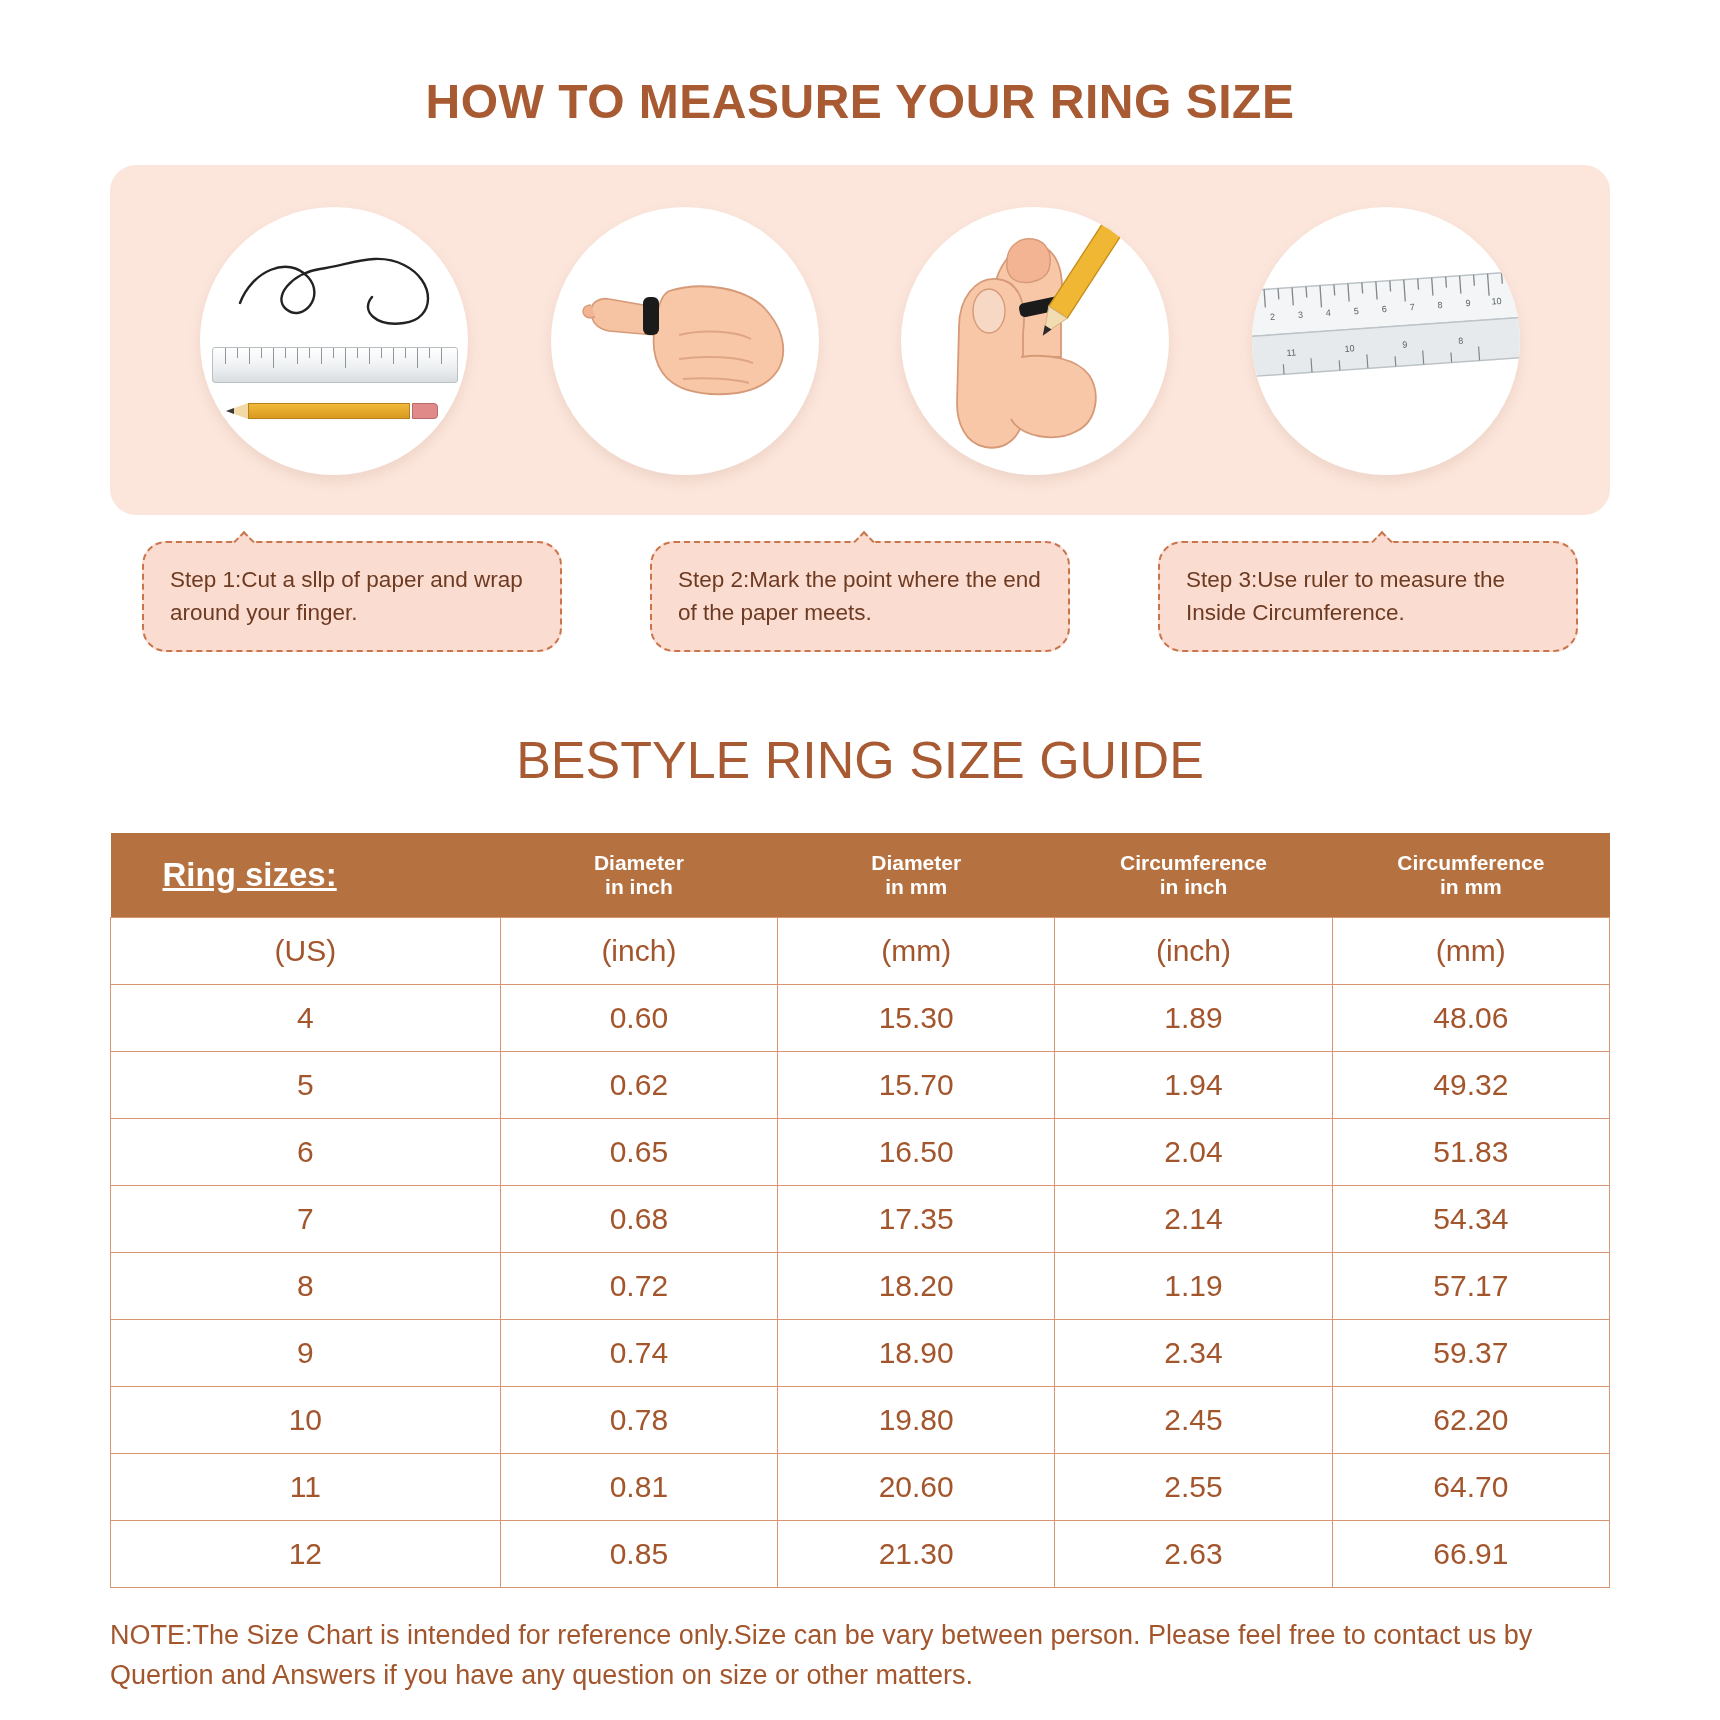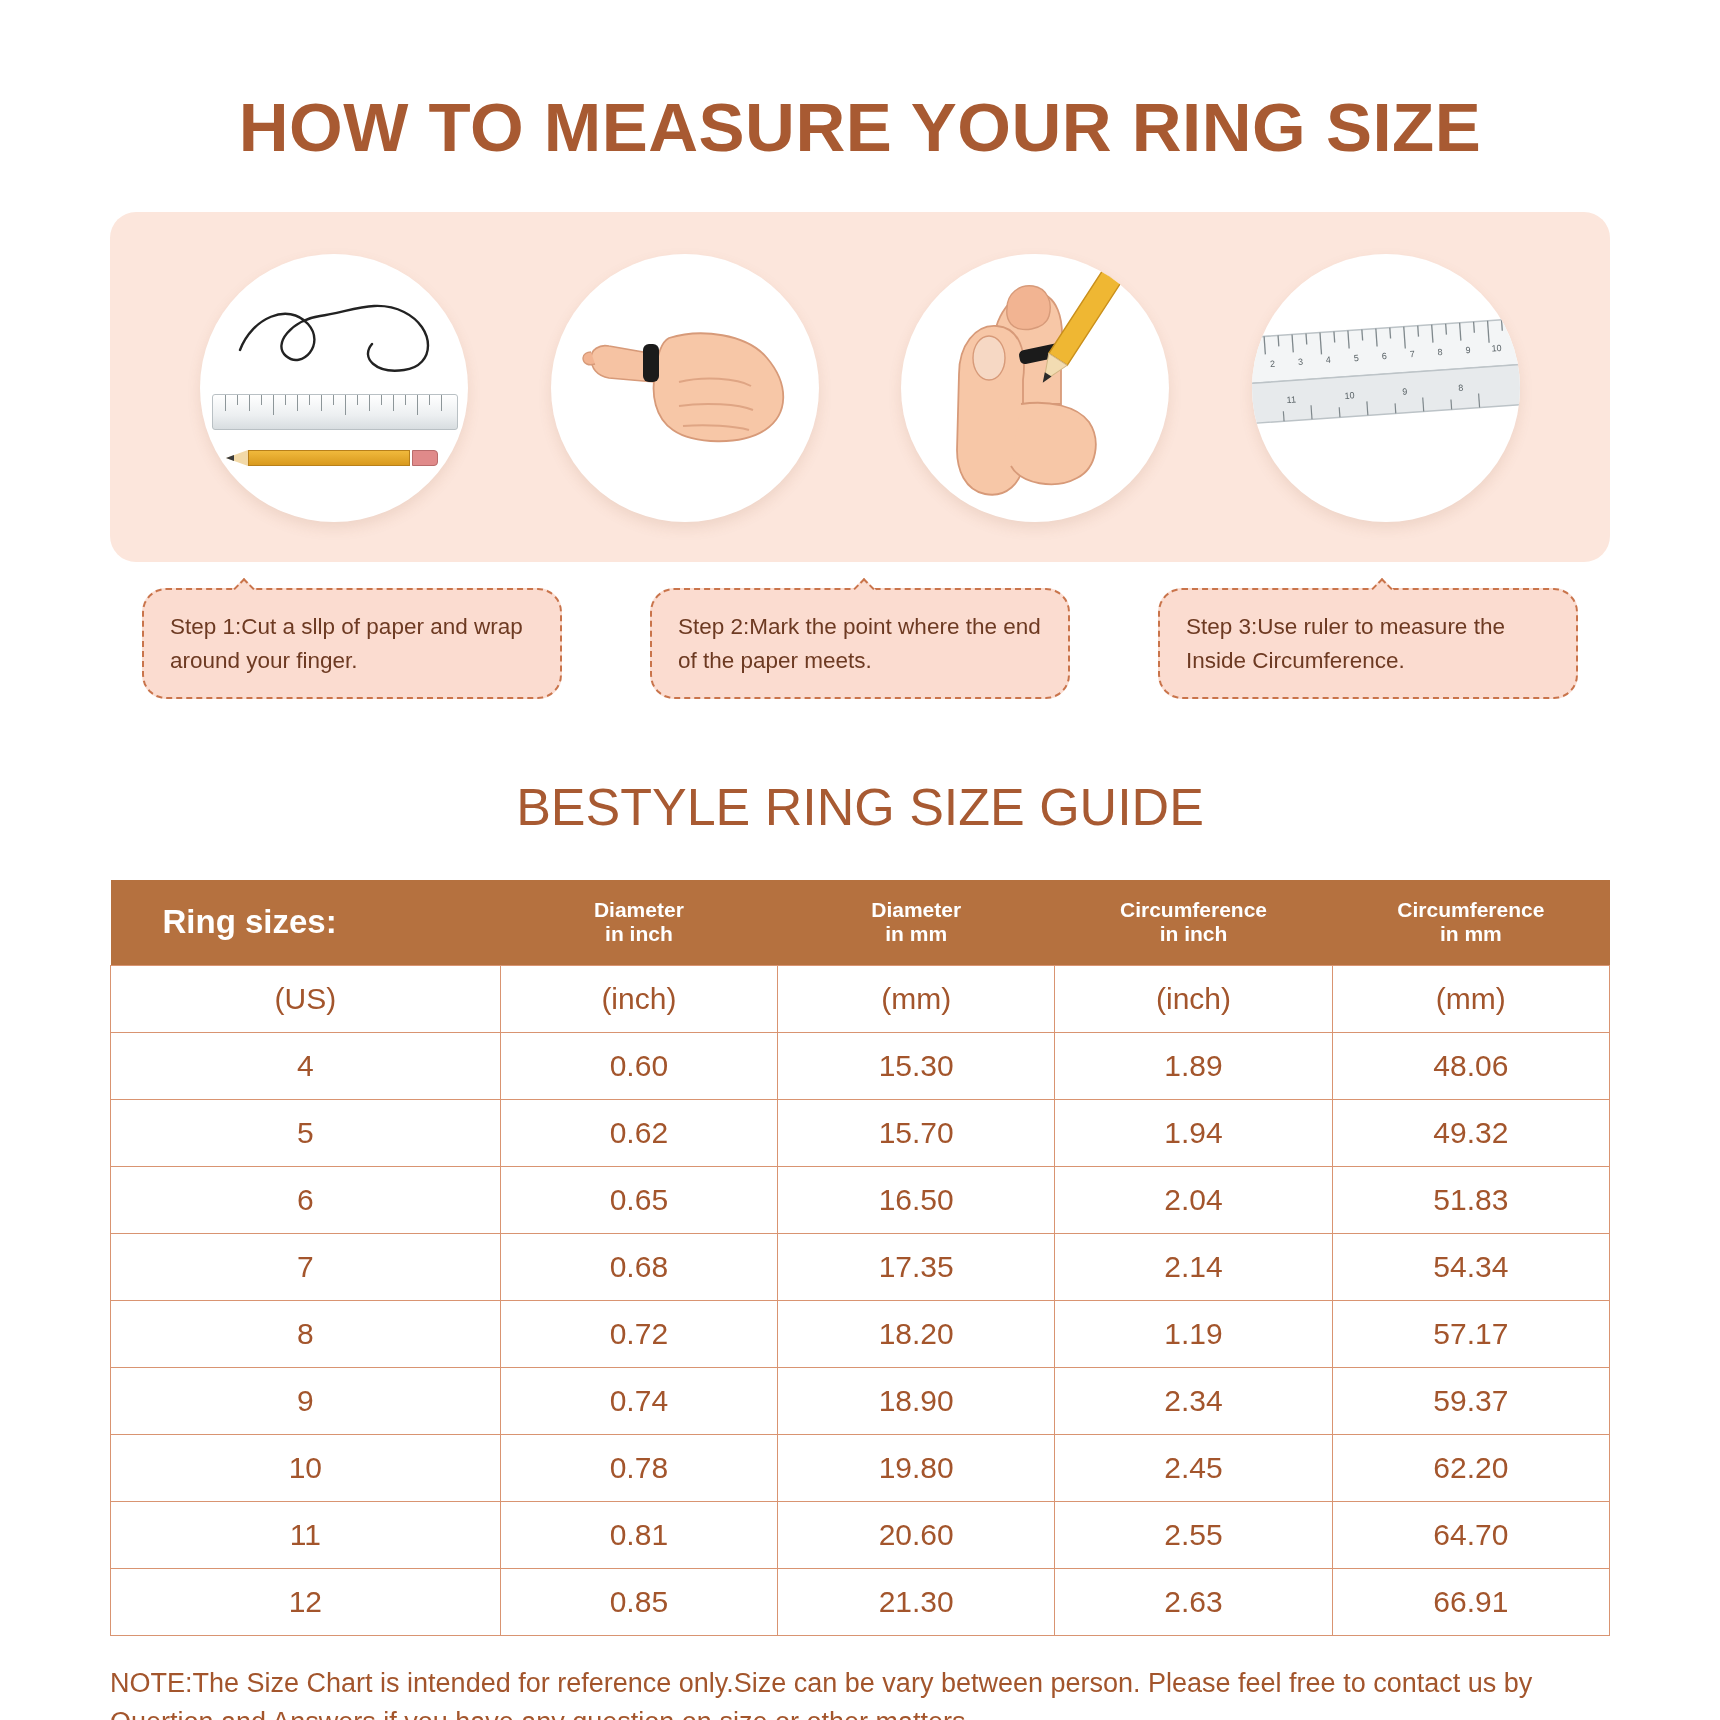--- a/index.html
+++ b/index.html
@@ -19,21 +19,21 @@
     width: 1720px;
     height: 1720px;
     position: relative;
     box-sizing: border-box;
     padding: 0 110px;
   }
 
   
   .main-title {
     text-align: center;
-    font-size: 69px;
+    font-size: 48px;
     font-weight: bold;
     color: #a85a32;
     letter-spacing: 0.5px;
     padding-top: 44px;
     line-height: 1.1;
   }
 
   
   .steps-panel {
     margin-top: 36px;
@@ -126,20 +126,21 @@
     font-weight: bold;
     padding: 18px 4px;
     line-height: 1.16;
     border: none;
     text-align: center;
   }
   table.size-table thead th.first {
     font-size: 33px;
     text-align: left;
     padding-left: 52px;
+    text-decoration: underline;
   }
   table.size-table tbody td {
     border: 1.6px solid #d99471;
     text-align: center;
     font-size: 30px;
     color: #a3552c;
     padding: 9px 4px;
     height: 48px;
   }
 

